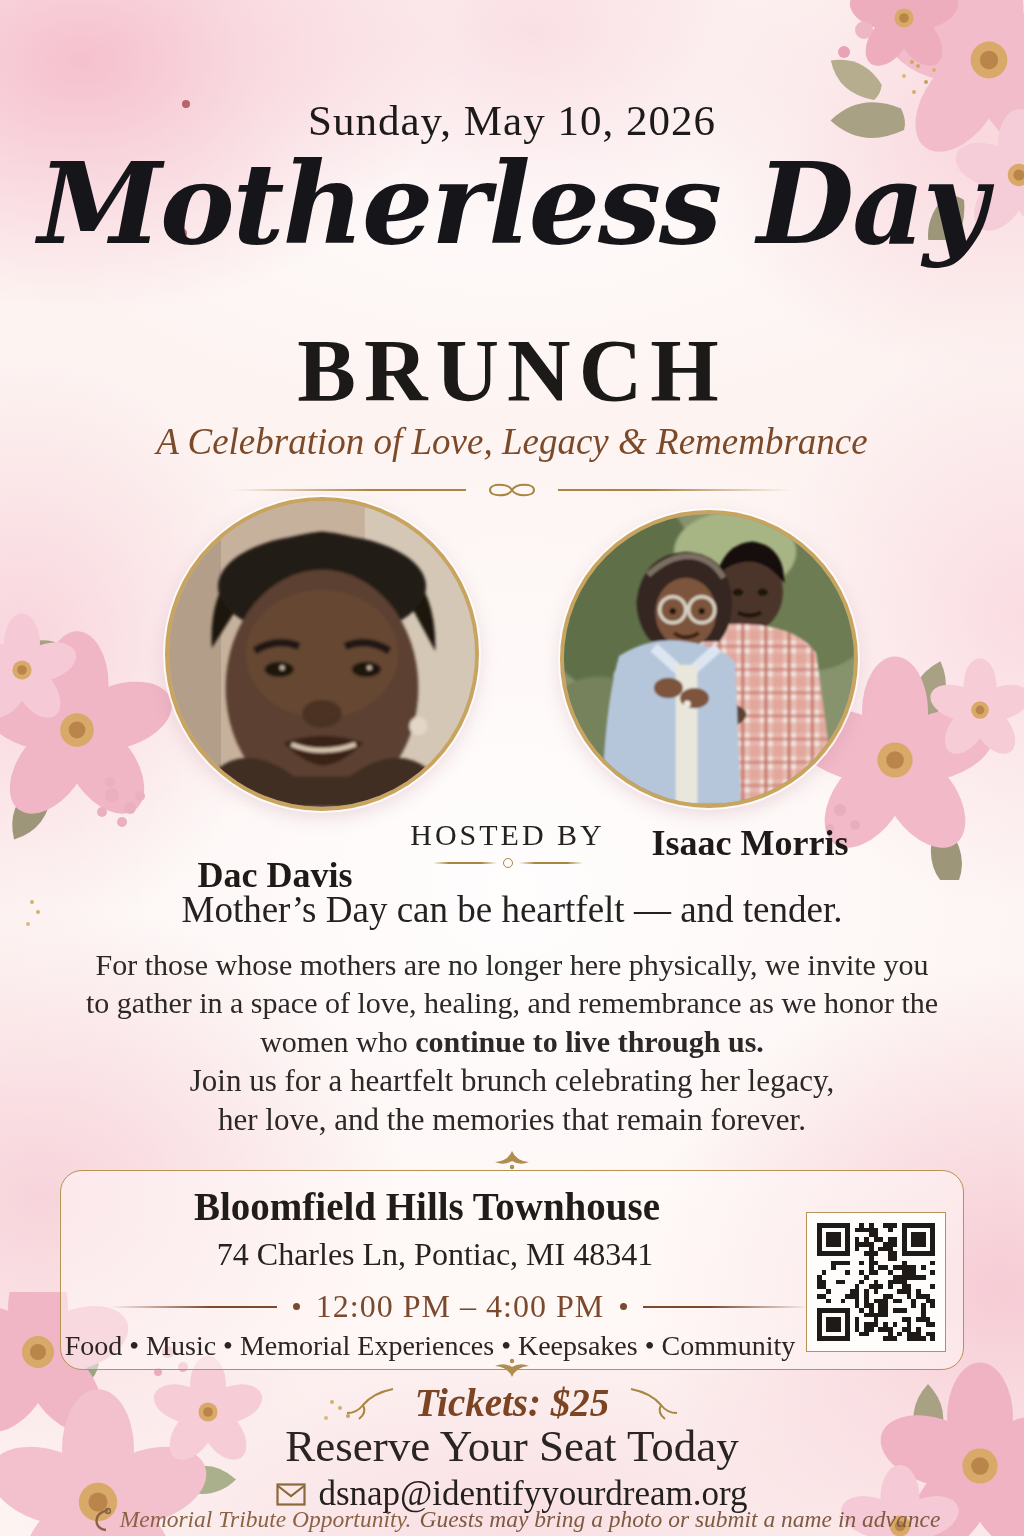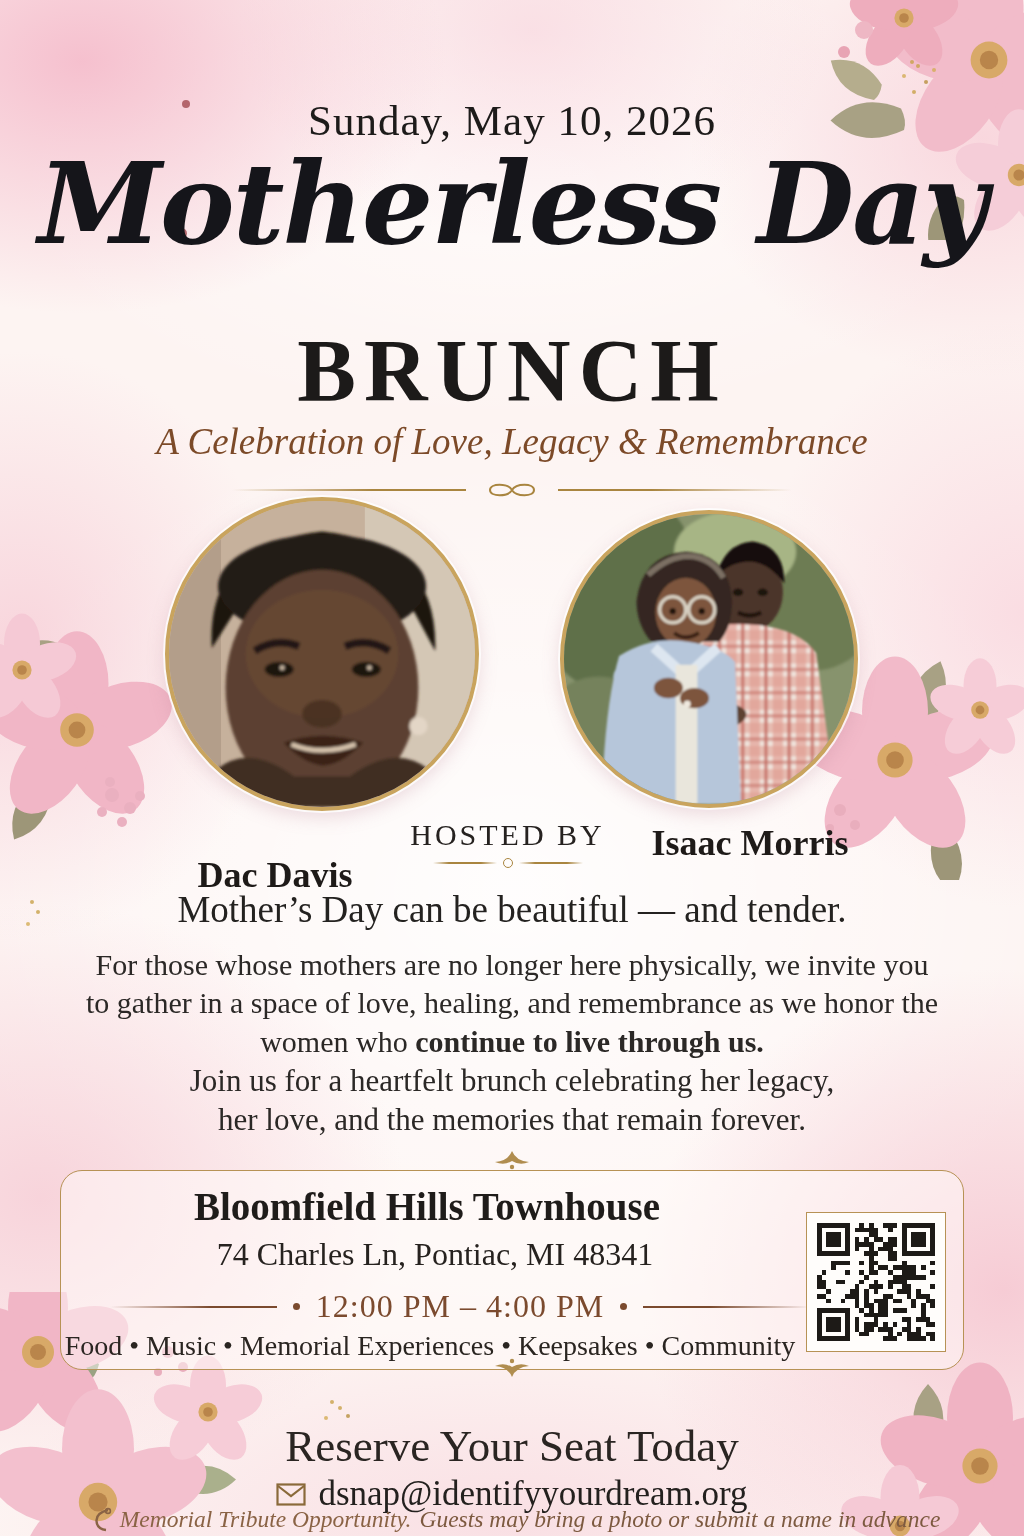--- a/index.html
+++ b/index.html
@@ -270,21 +270,21 @@
   <div class="abs hosted-wrap">
     <div class="hosted-label">HOSTED BY</div>
     <div class="hosted-orn">
       <div class="gold-line"></div>
         <div class="hosted-dot"></div>
         <div class="gold-line"></div>
     </div>
   </div>
   <div class="abs host-name host-right">Isaac Morris</div>
 
-  <div class="abs ctr headline">Mother’s Day can be beautiful — and tender.</div>
+  <div class="abs ctr headline">Mother’s Day can be heartfelt — and tender.</div>
   <div class="abs ctr invite">
     <span>For those whose mothers are no longer here physically, we invite you</span><br>
     <span>to gather in a space of love, healing, and remembrance as we honor the</span><br>
     <span>women who </span><b>continue to live through us.</b>
   </div>
   <div class="abs ctr join">
     <span>Join us for a heartfelt brunch celebrating her legacy,</span><br>
     <span>her love, and the memories that remain forever.</span>
   </div>
 
@@ -515,20 +515,32 @@
           <rect x="16" y="24" width="1" height="1"></rect>
           <rect x="19" y="24" width="1" height="1"></rect>
           <rect x="20" y="24" width="1" height="1"></rect>
           <rect x="21" y="24" width="1" height="1"></rect>
           <rect x="22" y="24" width="1" height="1"></rect>
           <rect x="24" y="24" width="1" height="1"></rect>
         </g>
     </svg>
   </div>
 
+  <div class="abs tickets-row">
+    <svg width="64" height="40" viewBox="0 0 64 40">
+      <path d="M60,6 Q40,10 30,22 Q24,30 14,30 M30,22 Q34,30 26,36" fill="none" stroke="#a9853f" stroke-width="2"></path>
+    </svg>
+    <div class="tickets-text">
+      <span>Tickets:</span>
+      <span>$25</span>
+    </div>
+    <svg width="64" height="40" viewBox="0 0 64 40" style="transform:scaleX(-1)">
+      <path d="M60,6 Q40,10 30,22 Q24,30 14,30 M30,22 Q34,30 26,36" fill="none" stroke="#a9853f" stroke-width="2"></path>
+    </svg>
+  </div>
   <div class="abs email-row">
     <svg width="30" height="23" viewBox="0 0 30 23">
       <rect x="1.5" y="1.5" width="27" height="20" fill="none" stroke="#8a6a3a" stroke-width="2.2"></rect>
       <path d="M2,3 L15,13 L28,3" fill="none" stroke="#8a6a3a" stroke-width="2.2"></path>
     </svg>
     <span class="email-text">dsnap@identifyyourdream.org</span>
   </div>
 
   <div class="abs ctr reserve">Reserve Your Seat Today</div>
 

